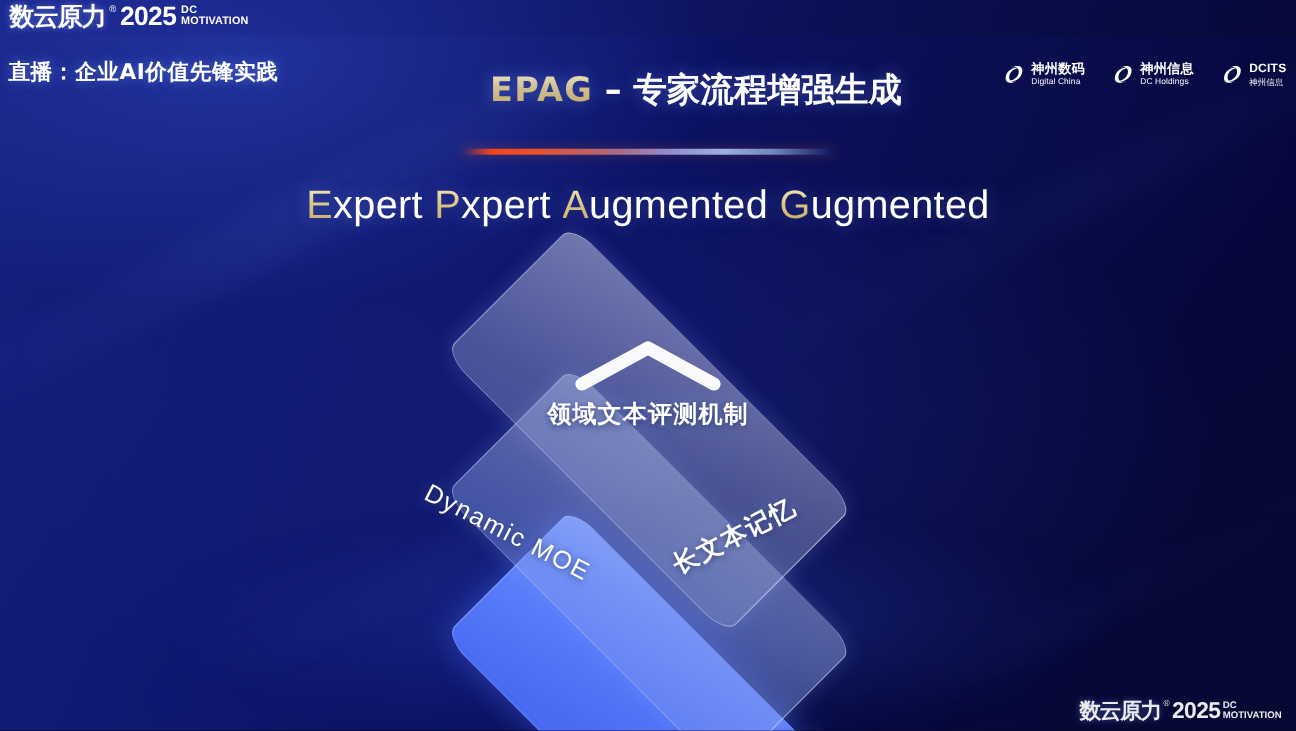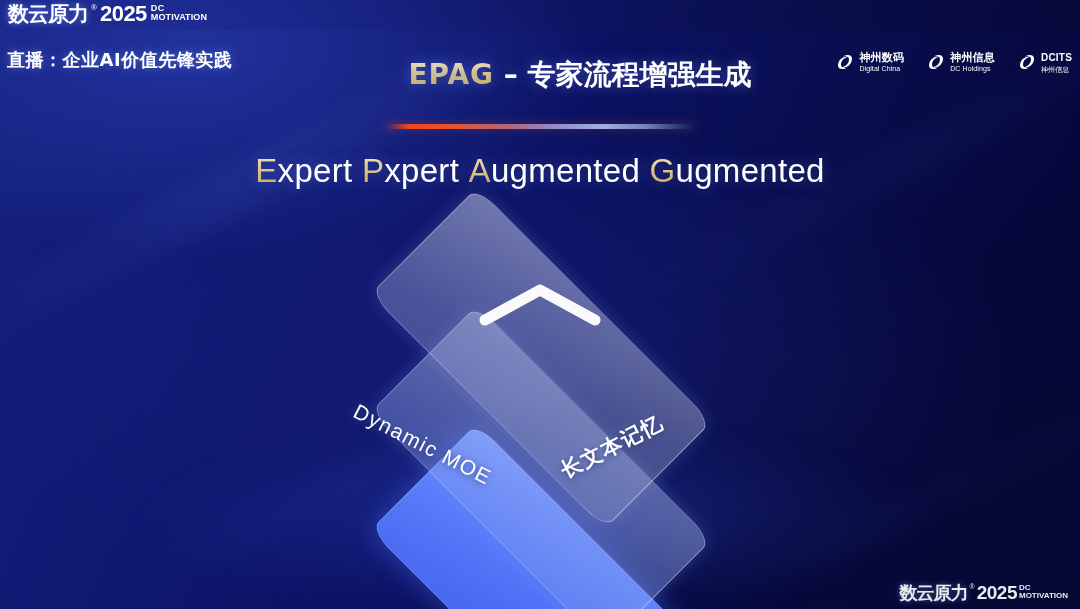--- a/index.html
+++ b/index.html
@@ -398,20 +398,21 @@
     <div class="layer layer-bot iso"></div>
     <div class="layer layer-mid iso"></div>
     <div class="layer layer-top iso"></div>
 
     <span class="chevron">
       <svg viewBox="0 0 130 46" width="130" height="46">
         <path d="M10 40 L65 10 L120 40" fill="none" stroke="#ffffff" stroke-width="11" stroke-linecap="round" stroke-linejoin="round" opacity="0.97"></path>
       </svg>
     </span>
 
+    <div class="layer-label label-top">领域文本评测机制</div>
     <div class="layer-label label-moe">Dynamic  MOE</div>
     <div class="layer-label label-mem">长文本记忆</div>
 
   </div>
 
   <div class="watermark">
     <span class="wm-cn">数云原力</span>
     <span class="wm-reg">®</span>
     <span class="wm-year">2025</span>
     <span class="wm-dc">

